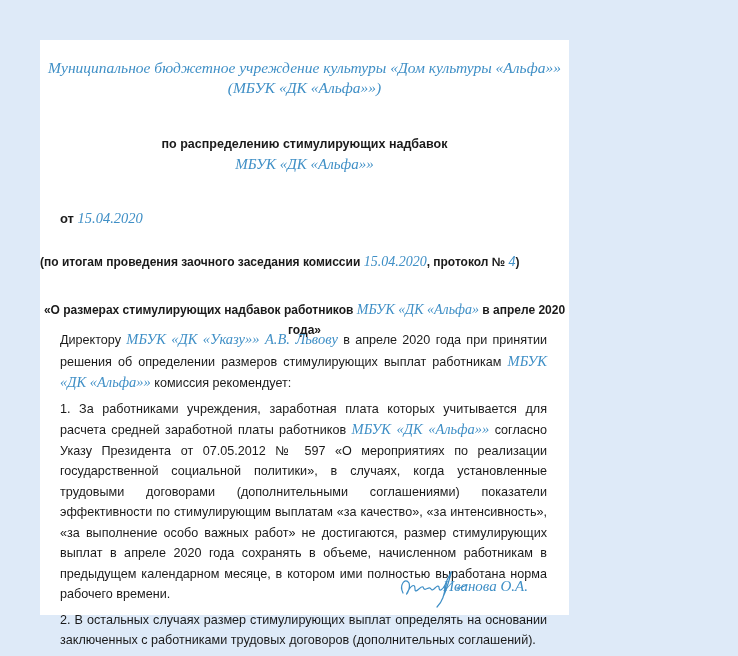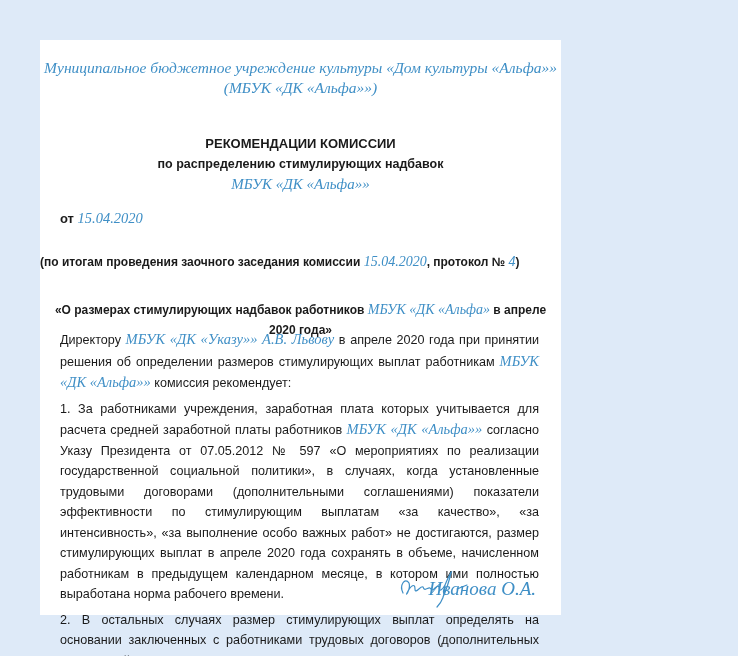--- a/index.html
+++ b/index.html
@@ -9,20 +9,21 @@
     position: relative;
     overflow: hidden;
     font-family: "Liberation Sans", sans-serif;
     color: #1a1a1a;
   }
   .paper {
     position: absolute;
     left: 40px; top: 40px;
     width: 521px; height: 575px;
     background: #ffffff;
+    padding-left: 8px;
   }
   .fill { color: #3f8fc6; font-family: "Liberation Serif", serif; font-style: italic; font-weight: normal; }
   .org {
     position: absolute; left: 0; right: 0; top: 18px;
     text-align: center;
     font-size: 15.5px; line-height: 20px;
   }
   .title-block {
     position: absolute; left: 0; right: 0; top: 94px;
     text-align: center;
@@ -53,34 +54,33 @@
   }
   .body-text p { margin: 0 0 5px 0; }
   .body-text .fill { font-size: 14.5px; }
   .sign-row {
     position: absolute; left: 20px; right: 25px; top: 537px;
     height: 24px;
     font-size: 12.6px;
   }
   .sign-row .role { position: absolute; left: 0; top: 3px; }
   .sign-row .signature { position: absolute; left: 333px; top: -14px; width: 90px; height: 46px; }
-  .sign-row .name { position: absolute; right: 0; top: 1px; font-size: 19px; }
+  .sign-row .name { position: absolute; right: 16px; top: 1px; font-size: 15px; }
 </style>
 </head>
 <body>
 
 <div class="paper">
 
   <div class="org fill">
     <div>Муниципальное бюджетное учреждение культуры «Дом культуры «Альфа»»</div>
     <div>(МБУК «ДК «Альфа»»)</div>
   </div>
 
   <div class="title-block">
-    <div class="t1">РЕКОМЕНДАЦИИ КОМИССИИ</div>
     <div class="t2">по распределению стимулирующих надбавок</div>
     <div class="t3 fill">МБУК «ДК «Альфа»»</div>
   </div>
 
   <div class="date-line">
     <span class="lbl">от</span>
     <span class="fill">15.04.2020</span>
   </div>
 
   <div class="meeting"><span>(по итогам проведения заочного заседания комиссии </span><span class="fill">15.04.2020</span><span>, протокол № </span><span class="fill">4</span><span>)</span></div>

